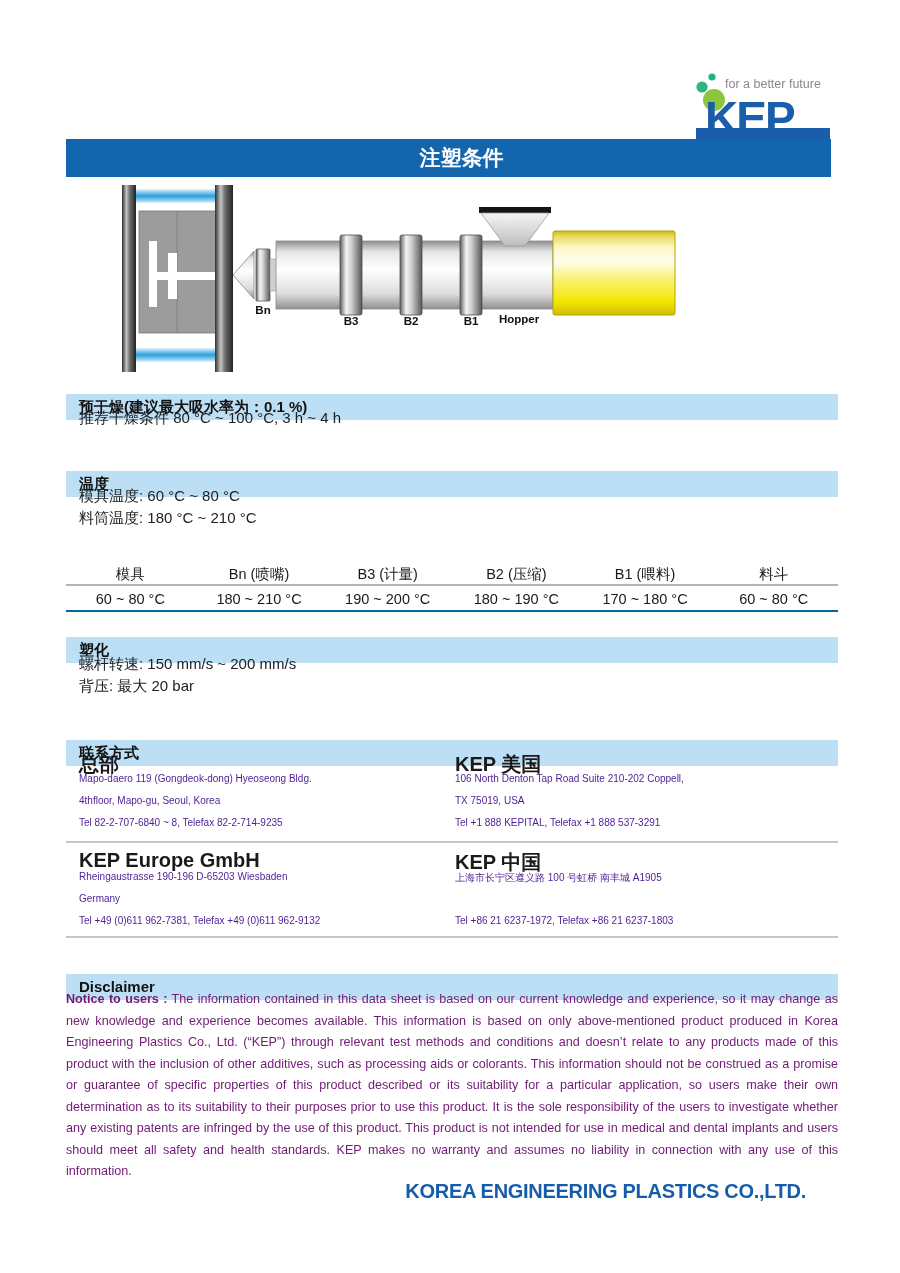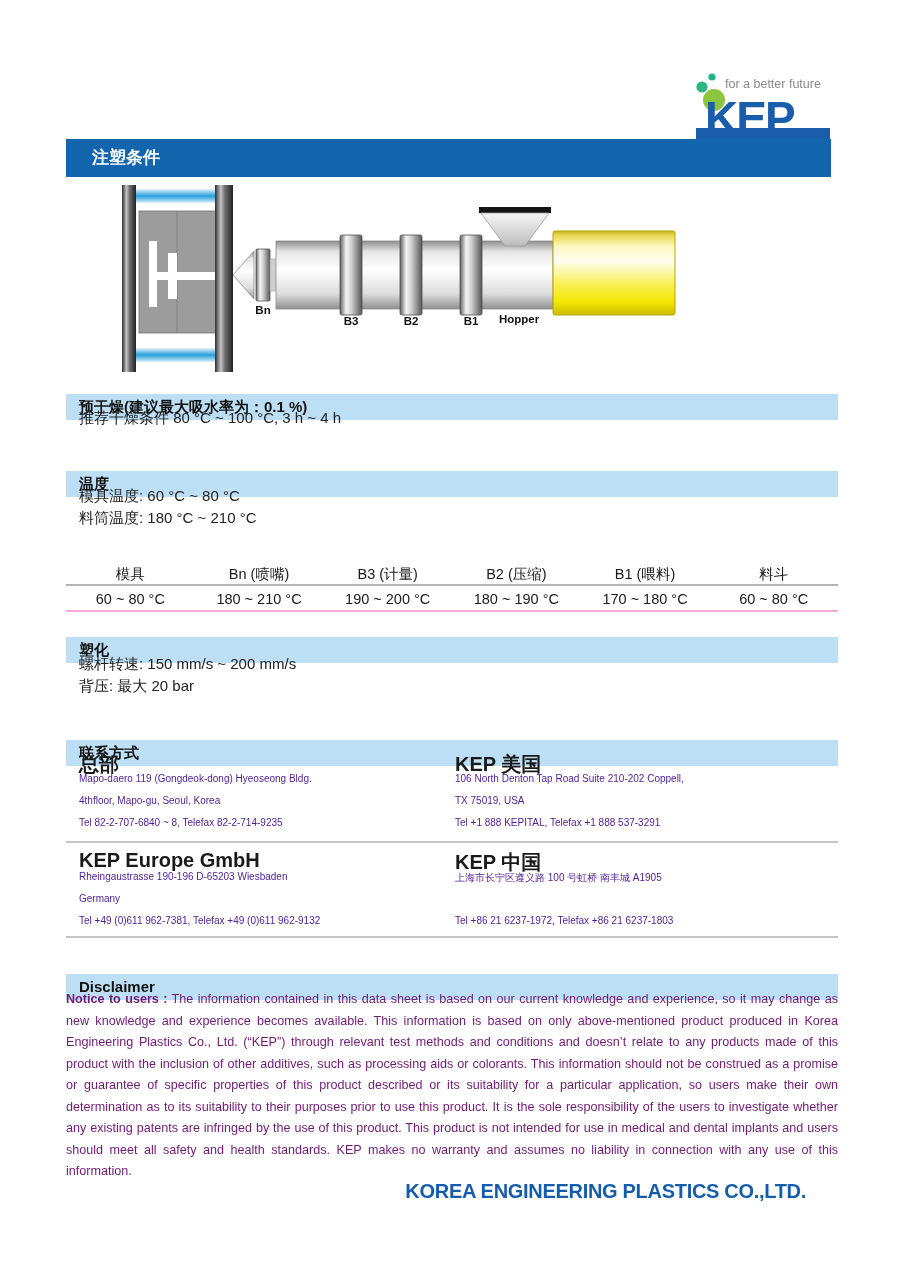--- a/index.html
+++ b/index.html
@@ -8,22 +8,22 @@
   .page { position:relative; width:900px; height:1273px; background:#fff; overflow:hidden; margin:0 auto; }
 
   
   .logo { position:absolute; left:688px; top:70px; width:152px; height:72px; }
   .logo .tagline-t { font-size:12.5px; fill:#8a8a8a; font-family:"Liberation Sans","DejaVu Sans",sans-serif; }
   .logo .brand-t { font-size:46px; font-weight:bold; fill:#1a5dab; letter-spacing:-2px;
                    font-family:"Liberation Sans","DejaVu Sans",sans-serif; }
 
   
   .header-bar { position:absolute; left:66px; top:139px; width:765px; height:38px;
-                background:#1366ae; color:#fff; font-weight:bold; font-size:17px;
-                line-height:38px; padding-left:26px; }
+                background:#1366ae; color:#fff; font-weight:bold; font-size:21px;
+                line-height:38px; padding-left:26px;text-align:center; }
 
   
   .diagram { position:absolute; left:118px; top:183px; width:565px; height:192px; }
   .diagram text { font-family:"Liberation Sans","DejaVu Sans",sans-serif; font-size:11.5px; font-weight:bold; fill:#111; }
 
   
   .sec { position:absolute; left:66px; width:772px; height:26px; background:#bcdff5;
          font-weight:bold; font-size:15px; color:#121212; line-height:26px; padding-left:13px;margin-top:20px; }
   .sec.predry { top:374px; }
   .sec.temp   { top:451px; }
@@ -35,21 +35,21 @@
   .l-predry  { top:409px; }
   .l-temp1   { top:487px; }
   .l-temp2   { top:509px; }
   .l-plast1  { top:655px; }
   .l-plast2  { top:677px; }
 
   
   .ttable { position:absolute; left:66px; top:563px; width:772px; }
   .trow { display:flex; }
   .trow.head { height:23px; border-bottom:2px solid #b3b3b3; }
-  .trow.vals { height:26px; border-bottom:2px solid #f9a8d4; }
+  .trow.vals { height:26px; border-bottom:2px solid #0369a1; }
   .tcol { flex:1; text-align:center; font-size:14.5px; color:#1a1a1a; line-height:23px; }
   .trow.vals .tcol { line-height:26px; }
 
   
   .centry { position:absolute; width:370px; }
   .centry .cname { font-weight:bold; font-size:20px; height:22px; }
   .centry .cline { font-size:10px; height:22px; color:#4c1d95; }
   .ce0 { left:79px;  top:751px; }
   .ce1 { left:455px; top:751px; }
   .ce2 { left:79px;  top:849px; }

